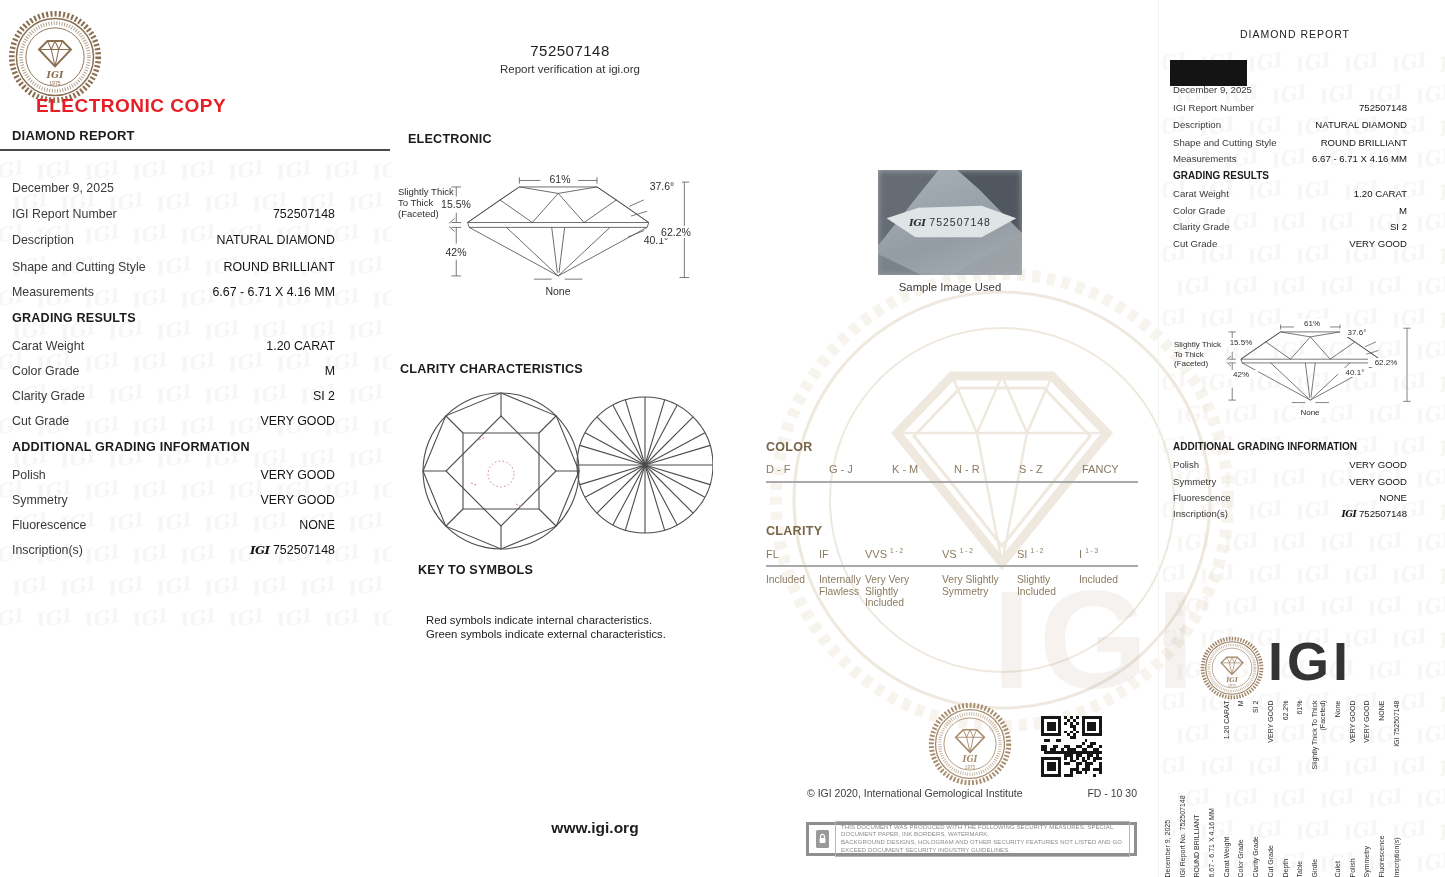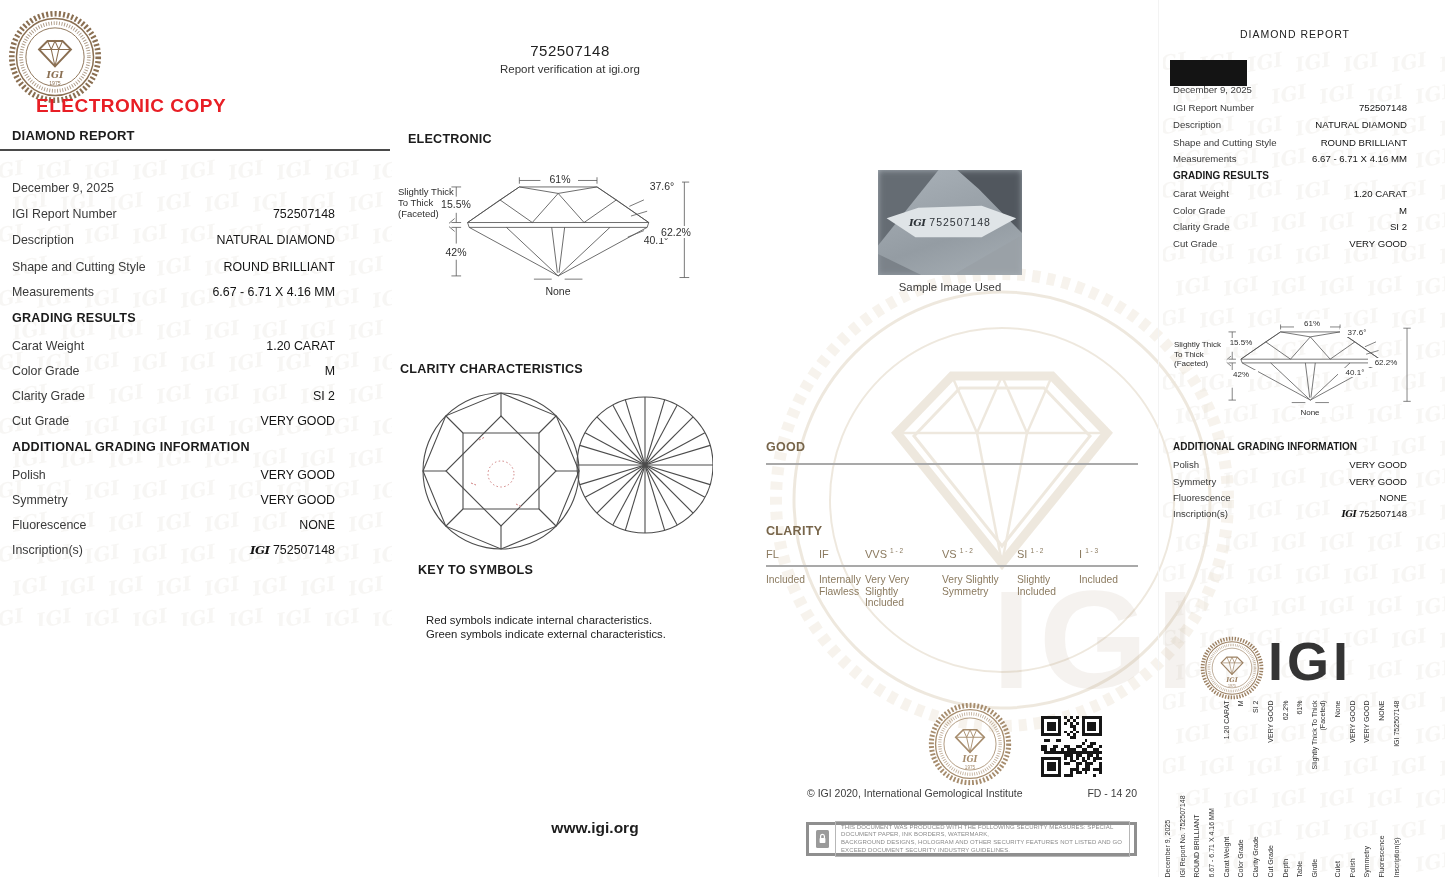--- a/index.html
+++ b/index.html
@@ -604,21 +604,41 @@
     <div class="sp sp1"></div>
     <div class="sp sp2"></div>
     <div class="sp sp3"></div>
     <div class="sp sp4"></div>
     <div class="sp sp5"></div>
     <div class="sp-insc"><i class="ilogo">IGI</i>&nbsp;<span>752507148</span></div>
   </div>
   <div id="sampleCap" class="abs">Sample Image Used</div>
 
   <div id="colorScale" class="scale">
-    <div class="sh">GOOD</div>
+    <div class="sh">COLOR</div>
+    <div class="cols">
+      <div class="col" style="width:63px">
+          <div class="rng">D - F</div>
+        </div>
+      <div class="col" style="width:63px">
+          <div class="rng">G - J</div>
+        </div>
+      <div class="col" style="width:62px">
+          <div class="rng">K - M</div>
+        </div>
+      <div class="col" style="width:65px">
+          <div class="rng">N - R</div>
+        </div>
+      <div class="col" style="width:63px">
+          <div class="rng">S - Z</div>
+        </div>
+      <div class="col" style="width:56px">
+          <div class="rng">FANCY</div>
+        </div>
+    </div>
     <div class="rule"></div>
   </div>
 
   <div id="clarityScale" class="scale">
     <div class="sh">CLARITY</div>
     <div class="cols">
       <div class="col" style="width:53px">
           <div class="rng"><span>FL</span><sup></sup></div>
         </div>
       <div class="col" style="width:46px">
@@ -795,21 +815,21 @@
         <rect x="1" y="1" width="5" height="5" fill="#fff"></rect>
         <rect x="2" y="2" width="3" height="3" class="qd"></rect>
         <rect x="14" y="0" width="7" height="7" class="qd"></rect>
         <rect x="15" y="1" width="5" height="5" fill="#fff"></rect>
         <rect x="16" y="2" width="3" height="3" class="qd"></rect>
         <rect x="0" y="14" width="7" height="7" class="qd"></rect>
         <rect x="1" y="15" width="5" height="5" fill="#fff"></rect>
         <rect x="2" y="16" width="3" height="3" class="qd"></rect>
       </svg></div>
   <div id="copyright" class="abs">© IGI 2020, International Gemological Institute</div>
-  <div id="formCode" class="abs">FD - 14 20</div>
+  <div id="formCode" class="abs">FD - 10 30</div>
 
   <div id="secBox" class="abs">
     <div class="lockwrap">
       <svg width="15" height="20" viewBox="0 0 15 20">
         <rect x="1" y="1" width="13" height="18" rx="1.5" fill="#9a9a9a"></rect>
         <rect x="4.6" y="9" width="5.8" height="5" rx="0.8" fill="#fff"></rect>
         <path d="M5.6,9 L5.6,7.2 a1.9,1.9 0 0 1 3.8,0 L9.4,9" fill="none" stroke="#fff" stroke-width="1.2"></path>
       </svg>
     </div>
     <div id="secText">

